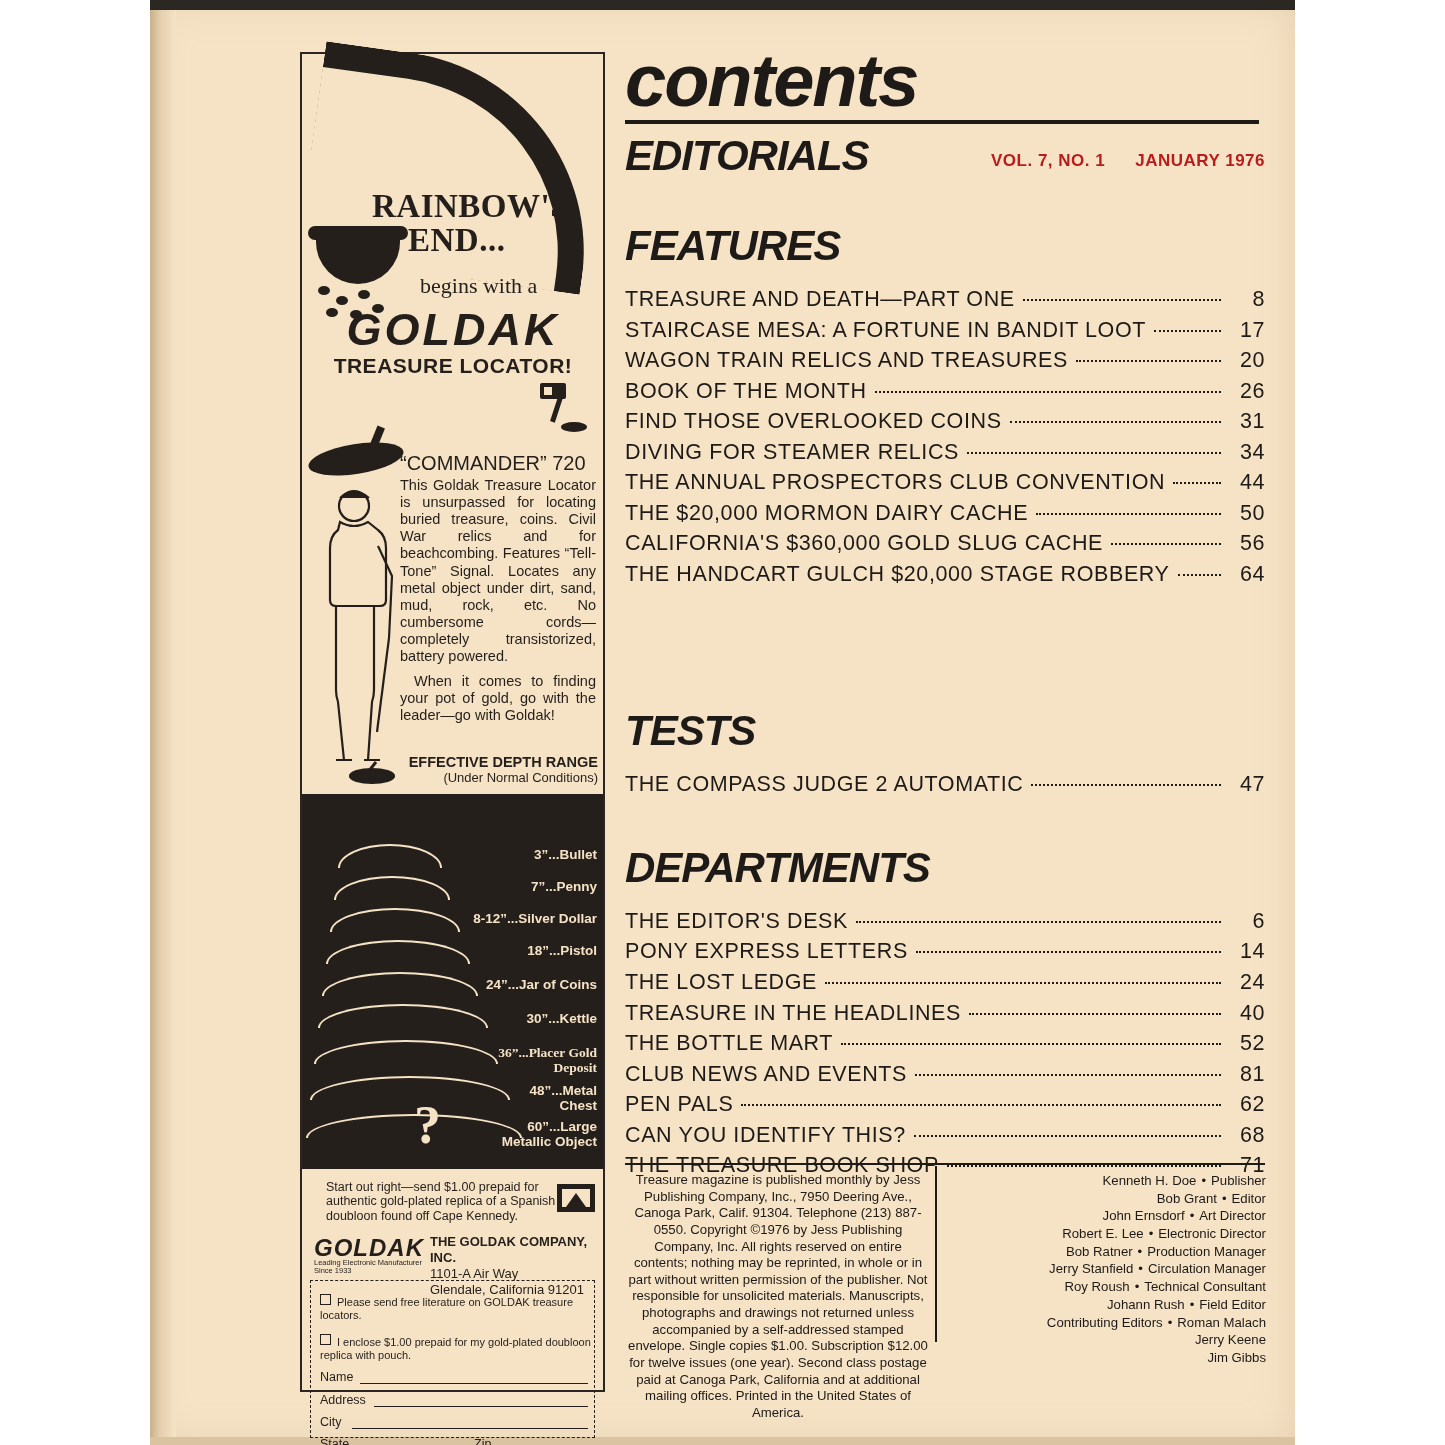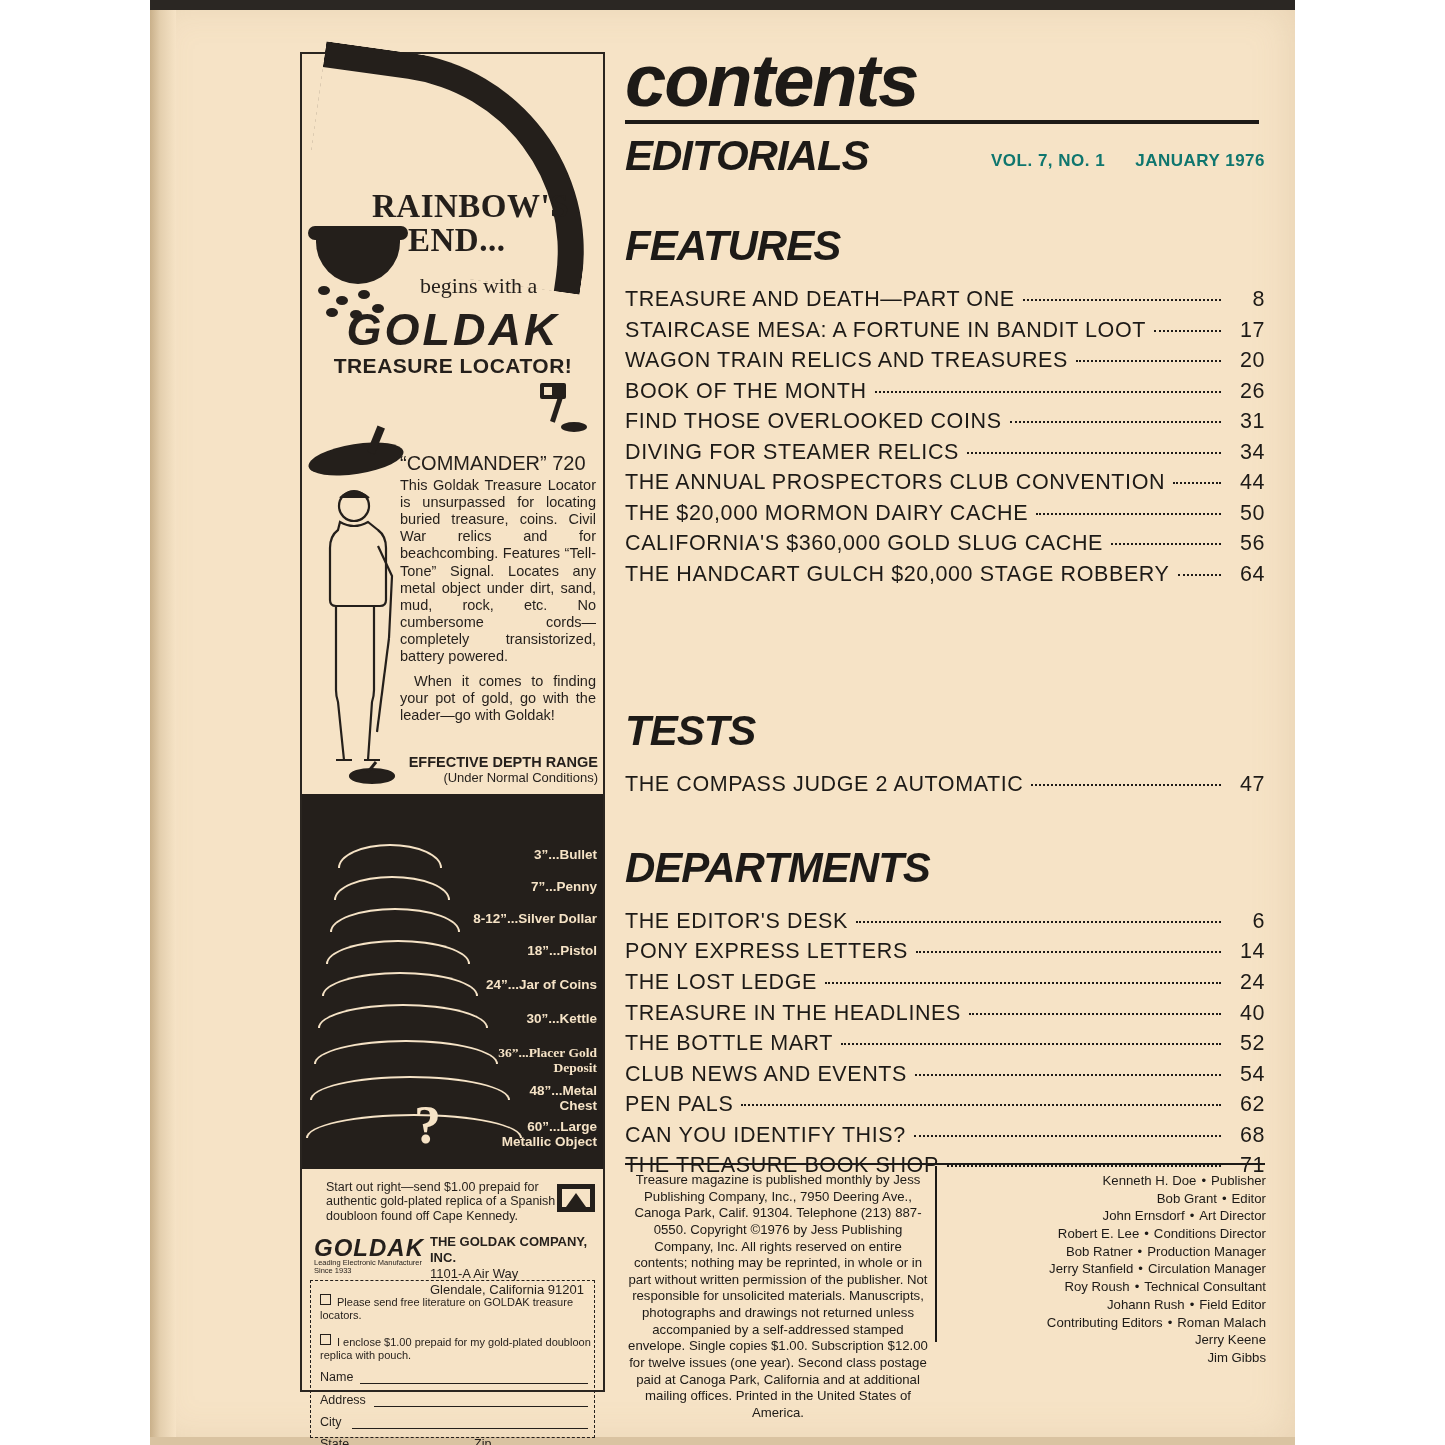--- a/index.html
+++ b/index.html
@@ -333,21 +333,21 @@
     font-weight: bold;
     font-size: 42px;
     letter-spacing: -1px;
     color: #1d1a17;
     margin: 0;
   }
   .issue-line {
     font-weight: bold;
     font-size: 17px;
     letter-spacing: 0.5px;
-    color: #0f766e;
+    color: #b91c1c;
     padding-bottom: 9px;
   }
   .issue-line .vol { margin-right: 30px; }
 
   .toc-list { margin: 0; padding: 0; list-style: none; }
   .toc-item {
     display: flex;
     align-items: baseline;
     font-size: 21.5px;
     letter-spacing: 0.6px;
@@ -653,21 +653,21 @@
           <span class="toc-page">40</span>
         </li>
       <li class="toc-item">
           <span class="toc-title">THE BOTTLE MART</span>
           <span class="dots"></span>
           <span class="toc-page">52</span>
         </li>
       <li class="toc-item">
           <span class="toc-title">CLUB NEWS AND EVENTS</span>
           <span class="dots"></span>
-          <span class="toc-page">54</span>
+          <span class="toc-page">81</span>
         </li>
       <li class="toc-item">
           <span class="toc-title">PEN PALS</span>
           <span class="dots"></span>
           <span class="toc-page">62</span>
         </li>
       <li class="toc-item">
           <span class="toc-title">CAN YOU IDENTIFY THIS?</span>
           <span class="dots"></span>
           <span class="toc-page">68</span>
@@ -682,21 +682,21 @@
 
   <div class="footer-rule"></div>
   <div class="footer-div"></div>
 
   <div class="pub-block">Treasure magazine is published monthly by Jess Publishing Company, Inc., 7950 Deering Ave., Canoga Park, Calif. 91304. Telephone (213) 887-0550. Copyright ©1976 by Jess Publishing Company, Inc. All rights reserved on entire contents; nothing may be reprinted, in whole or in part without written permission of the publisher. Not responsible for unsolicited materials. Manuscripts, photographs and drawings not returned unless accompanied by a self-addressed stamped envelope. Single copies $1.00. Subscription $12.00 for twelve issues (one year). Second class postage paid at Canoga Park, California and at additional mailing offices. Printed in the United States of America.</div>
 
   <div class="staff-block">
     <div class="staff-row"><span class="name">Kenneth H. Doe</span><span class="sep">•</span><span class="role">Publisher</span></div>
     <div class="staff-row"><span class="name">Bob Grant</span><span class="sep">•</span><span class="role">Editor</span></div>
     <div class="staff-row"><span class="name">John Ernsdorf</span><span class="sep">•</span><span class="role">Art Director</span></div>
-    <div class="staff-row"><span class="name">Robert E. Lee</span><span class="sep">•</span><span class="role">Conditions Director</span></div>
+    <div class="staff-row"><span class="name">Robert E. Lee</span><span class="sep">•</span><span class="role">Electronic Director</span></div>
     <div class="staff-row"><span class="name">Bob Ratner</span><span class="sep">•</span><span class="role">Production Manager</span></div>
     <div class="staff-row"><span class="name">Jerry Stanfield</span><span class="sep">•</span><span class="role">Circulation Manager</span></div>
     <div class="staff-row"><span class="name">Roy Roush</span><span class="sep">•</span><span class="role">Technical Consultant</span></div>
     <div class="staff-row"><span class="name">Johann Rush</span><span class="sep">•</span><span class="role">Field Editor</span></div>
     <div class="staff-row"><span class="name">Contributing Editors</span><span class="sep">•</span><span class="role">Roman Malach</span></div>
     <div class="staff-row">Jerry Keene</div>
     <div class="staff-row">Jim Gibbs</div>
   </div>
 </div>
 

